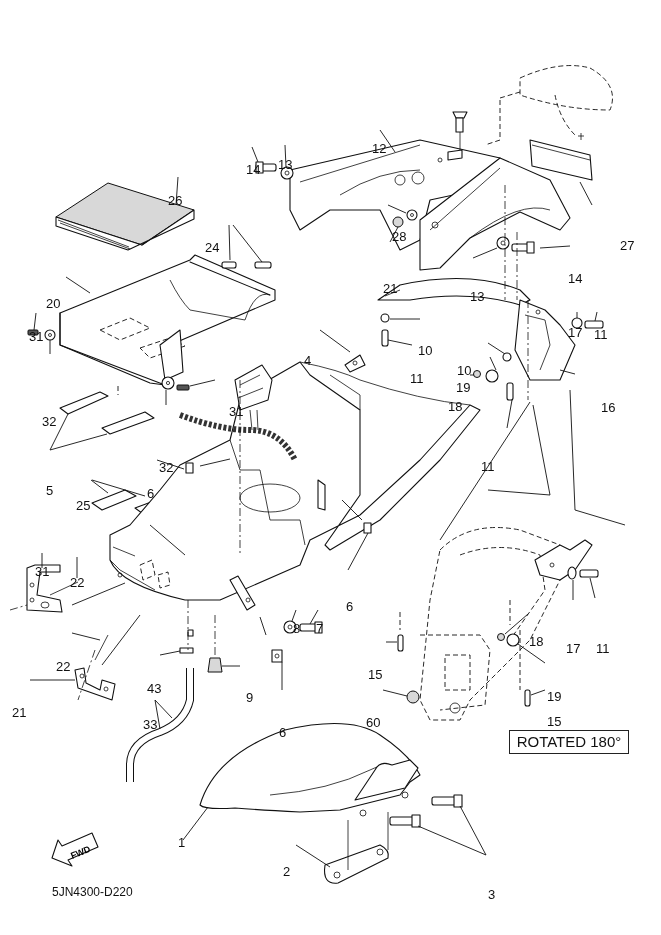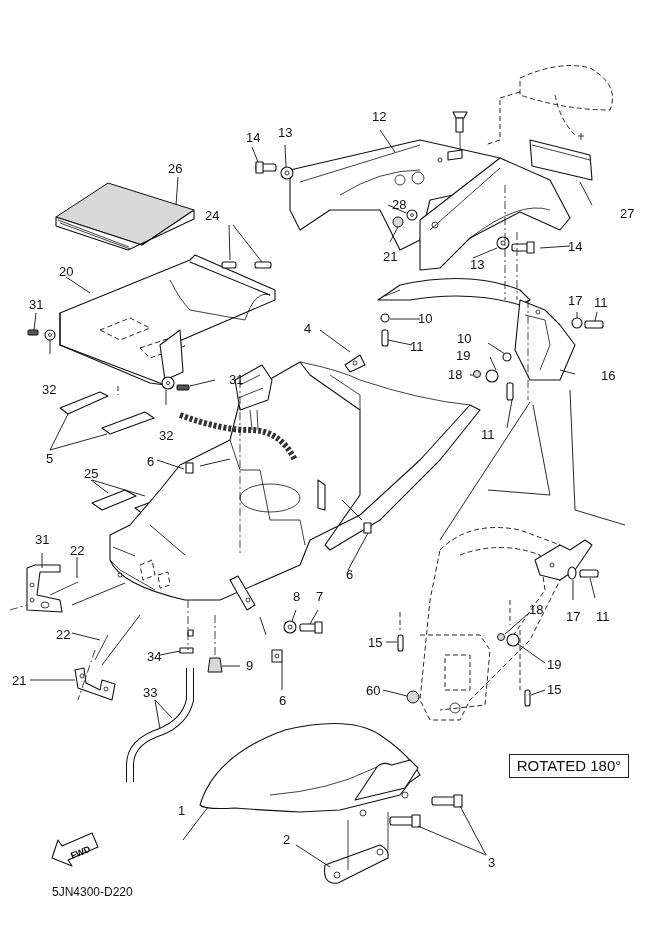--- a/index.html
+++ b/index.html
@@ -7,23 +7,23 @@
            font-family: "Liberation Sans", sans-serif; color: #111; }
     #diagram { position: absolute; left: 0; top: 0; width: 661px; height: 935px; }
     .ln { fill: none; stroke: #111; stroke-width: 1.1; stroke-linejoin: round; stroke-linecap: round; }
     .thin { fill: none; stroke: #111; stroke-width: 0.8; }
     .leader { fill: none; stroke: #111; stroke-width: 0.9; }
     .dash { fill: none; stroke: #111; stroke-width: 0.9; stroke-dasharray: 5 3; }
     .dashd { fill: none; stroke: #111; stroke-width: 0.8; stroke-dasharray: 8 3 2 3; }
     .part { fill: #fff; stroke: #111; stroke-width: 1.1; stroke-linejoin: round; }
     .shade { fill: #d8d8d8; stroke: #111; stroke-width: 1; }
     .dark { fill: #555; stroke: #111; stroke-width: 1; }
-    .lbl { position: absolute; font-size: 13px; line-height: 13px; white-space: nowrap; color: #111; }
+    .lbl { position: absolute; font-size: 13px; line-height: 13px; white-space: nowrap; color: #111; margin-top: 32px; }
     .callout { cursor: pointer; }
-    #rotated-note { position: absolute; left: 509px; top: 754px; width: 118px; height: 22px;
+    #rotated-note { position: absolute; left: 509px; top: 730px; width: 118px; height: 22px;
                     border: 1px solid #222; font-size: 15px; line-height: 22px; text-align: center; }
     #diagram-code { position: absolute; left: 52px; top: 885px; font-size: 12px; }
   </style>
 </head>
 <body>
 
 <svg id="diagram" viewBox="0 0 661 935" xmlns="http://www.w3.org/2000/svg">
 
   <g>
     <path class="shade" d="M56,217 L108,183 L194,210 L142,245 Z"></path>
@@ -395,34 +395,34 @@
   <span class="lbl callout" style="left:568px;top:240px">14</span>
   <span class="lbl callout" style="left:368px;top:636px">15</span>
   <span class="lbl callout" style="left:547px;top:683px">15</span>
   <span class="lbl callout" style="left:601px;top:369px">16</span>
   <span class="lbl callout" style="left:568px;top:294px">17</span>
   <span class="lbl callout" style="left:566px;top:610px">17</span>
   <span class="lbl callout" style="left:448px;top:368px">18</span>
   <span class="lbl callout" style="left:529px;top:603px">18</span>
   <span class="lbl callout" style="left:456px;top:349px">19</span>
   <span class="lbl callout" style="left:547px;top:658px">19</span>
-  <span class="lbl callout" style="left:59px;top:265px">20</span>
+  <span class="lbl callout" style="left:46px;top:265px">20</span>
   <span class="lbl callout" style="left:12px;top:674px">21</span>
   <span class="lbl callout" style="left:70px;top:544px">22</span>
   <span class="lbl callout" style="left:56px;top:628px">22</span>
   <span class="lbl callout" style="left:35px;top:533px">31</span>
   <span class="lbl callout" style="left:205px;top:209px">24</span>
-  <span class="lbl callout" style="left:84px;top:467px">25</span>
+  <span class="lbl callout" style="left:76px;top:467px">25</span>
   <span class="lbl callout" style="left:168px;top:162px">26</span>
   <span class="lbl callout" style="left:620px;top:207px">27</span>
   <span class="lbl callout" style="left:392px;top:198px">28</span>
   <span class="lbl callout" style="left:383px;top:250px">21</span>
   <span class="lbl callout" style="left:366px;top:684px">60</span>
   <span class="lbl callout" style="left:29px;top:298px">31</span>
   <span class="lbl callout" style="left:229px;top:373px">31</span>
   <span class="lbl callout" style="left:42px;top:383px">32</span>
   <span class="lbl callout" style="left:159px;top:429px">32</span>
   <span class="lbl callout" style="left:143px;top:686px">33</span>
-  <span class="lbl callout" style="left:147px;top:650px">34</span>
+  <span class="lbl callout" style="left:147px;top:650px">43</span>
 </div>
 
 <div id="rotated-note">ROTATED 180°</div>
 <div id="diagram-code">5JN4300-D220</div>
 
 </body></html>

